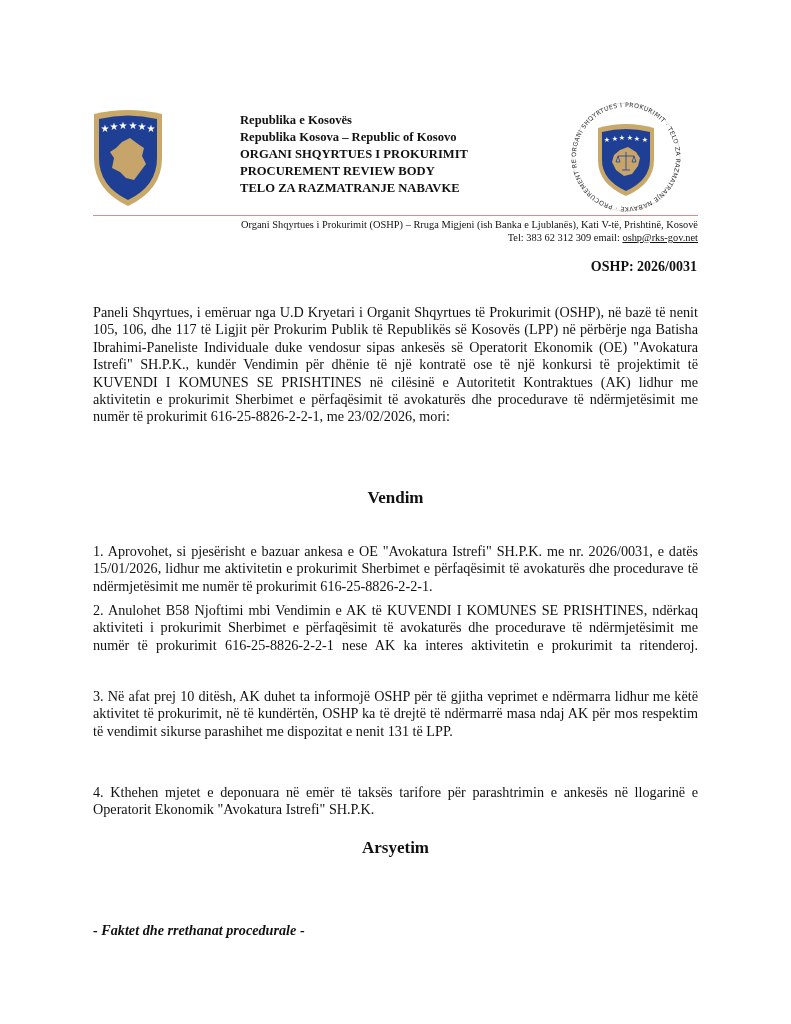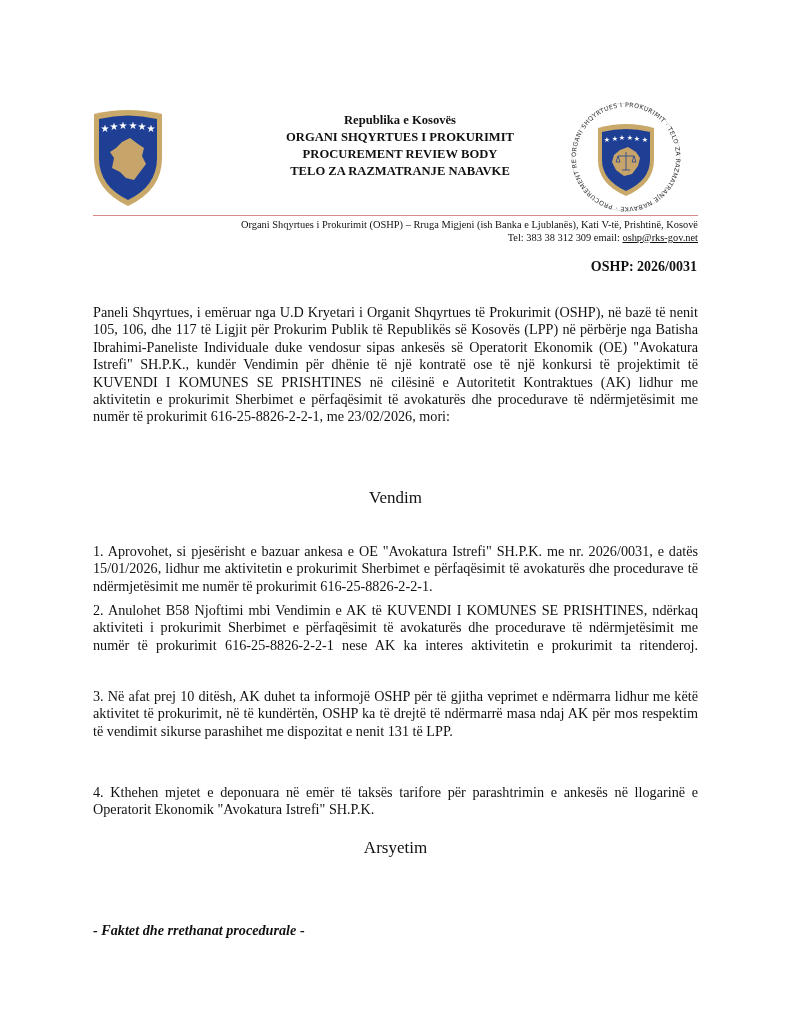--- a/index.html
+++ b/index.html
@@ -3,37 +3,37 @@
 <meta charset="utf-8">
 <style>
   html, body { margin: 0; padding: 0; background: #ffffff; }
   body { width: 791px; height: 1024px; position: relative; overflow: hidden;
          font-family: "Liberation Serif", "DejaVu Serif", serif; color: #111; }
   .page { position: absolute; left: 0; top: 0; width: 791px; height: 1024px; }
 
   .logo-left { position: absolute; left: 92px; top: 108px; width: 72px; height: 100px; }
   .logo-right { position: absolute; left: 566px; top: 100px; width: 120px; height: 115px; }
 
-  .header-center { position: absolute; left: 240px; top: 112px; width: 320px; text-align: center;
+  .header-center { position: absolute; left: 240px; top: 112px; width: 320px; text-align: left;
                    font-weight: bold; font-size: 12.6px; line-height: 17px; }
   .header-center div { white-space: nowrap; }
 
   .divider { position: absolute; left: 93px; top: 215px; width: 605px; height: 0;
              border-top: 1px solid #d98a8a; }
 
   .address { position: absolute; left: 93px; top: 218px; width: 605px; text-align: right;
              font-size: 10.4px; line-height: 13px; }
   .address a { color: #111; text-decoration: underline; }
 
   .case-number { position: absolute; right: 94px; top: 259px; font-weight: bold; font-size: 14px; }
 
   .body-text { position: absolute; left: 93px; width: 605px; font-size: 14.2px; line-height: 17.4px;
                text-align: justify; }
   .intro { top: 304px; }
-  .heading { position: absolute; left: 93px; width: 605px; text-align: center; font-weight: normal;
+  .heading { position: absolute; left: 93px; width: 605px; text-align: center; font-weight: bold;
              font-size: 17px; }
   .heading-vendim { top: 488px; }
   .heading-arsyetim { top: 838px; }
 
   .item { position: absolute; left: 93px; width: 605px; font-size: 14.2px; line-height: 17.4px;
           text-align: justify; }
   .item1 { top: 543px; }
   .item2 { top: 602px; text-align-last: justify; }
   .item3 { top: 688px; }
   .item4 { top: 756px; margin-top: 28px; }
@@ -57,20 +57,21 @@
         <text x="41" y="21">★</text>
           <text x="50" y="22">★</text>
           <text x="59" y="24">★</text>
       </g>
       <path d="M30 34 L38 30 L46 36 L52 40 L50 48 L54 56 L48 64 L42 72 L34 70 L28 64 L20 60 L22 50 L18 44 L24 40 Z" fill="#c7a56a"></path>
     </svg>
   </div>
 
   <div class="header-center">
     <div>Republika e Kosovës</div>
+    <div>Republika Kosova – Republic of Kosovo</div>
     <div>ORGANI SHQYRTUES I PROKURIMIT</div>
     <div>PROCUREMENT REVIEW BODY</div>
     <div>TELO ZA RAZMATRANJE NABAVKE</div>
   </div>
 
   <div class="logo-right">
     <svg width="120" height="115" viewBox="0 0 120 115">
       <defs>
         <path id="sealCircle" d="M60 57 m-50 0 a50 50 0 1 1 100 0 a50 50 0 1 1 -100 0"></path>
       </defs>
@@ -97,21 +98,21 @@
         <line x1="56" y1="70" x2="64" y2="70"></line>
       </g>
     </svg>
   </div>
 
   <div class="divider"></div>
 
   <div class="address">
     <div>Organi Shqyrtues i Prokurimit (OSHP) – Rruga Migjeni (ish Banka e Ljublanës), Kati V-të, Prishtinë, Kosovë</div>
     <div>
-      <span>Tel: 383 38 312 309 email: </span><a>oshp@rks-gov.net</a>
+      <span>Tel: 383 62 312 309 email: </span><a>oshp@rks-gov.net</a>
     </div>
   </div>
 
   <div class="case-number">OSHP: 2026/0031</div>
 
   <div class="body-text intro">Paneli Shqyrtues, i emëruar nga U.D Kryetari i Organit Shqyrtues të Prokurimit (OSHP), në bazë të nenit 105, 106, dhe 117 të Ligjit për Prokurim Publik të Republikës së Kosovës (LPP) në përbërje nga Batisha Ibrahimi-Paneliste Individuale duke vendosur sipas ankesës së Operatorit Ekonomik (OE) "Avokatura Istrefi" SH.P.K., kundër Vendimin për dhënie të një kontratë ose të një konkursi të projektimit të KUVENDI I KOMUNES SE PRISHTINES në cilësinë e Autoritetit Kontraktues (AK) lidhur me aktivitetin e prokurimit Sherbimet e përfaqësimit të avokaturës dhe procedurave të ndërmjetësimit me numër të prokurimit 616-25-8826-2-2-1, me 23/02/2026, mori:</div>
 
   <div class="heading heading-vendim">Vendim</div>
 
   <div class="item item1">1. Aprovohet, si pjesërisht e bazuar ankesa e OE "Avokatura Istrefi" SH.P.K. me nr. 2026/0031, e datës 15/01/2026, lidhur me aktivitetin e prokurimit Sherbimet e përfaqësimit të avokaturës dhe procedurave të ndërmjetësimit me numër të prokurimit 616-25-8826-2-2-1.</div>

